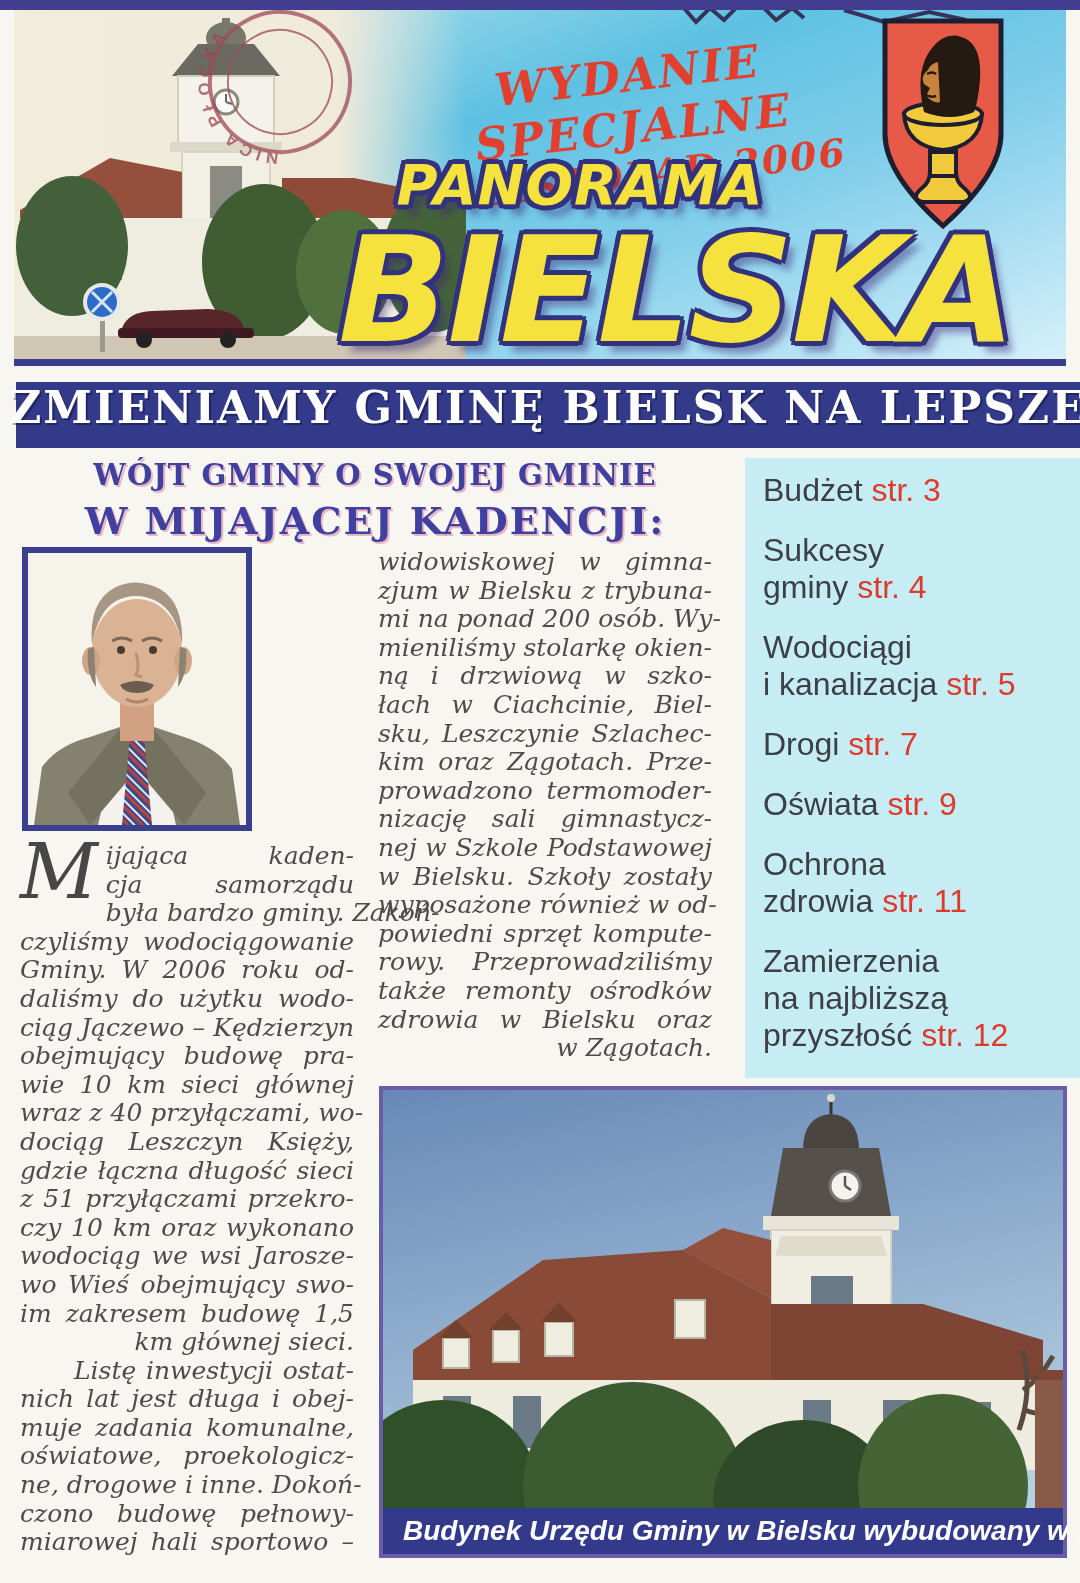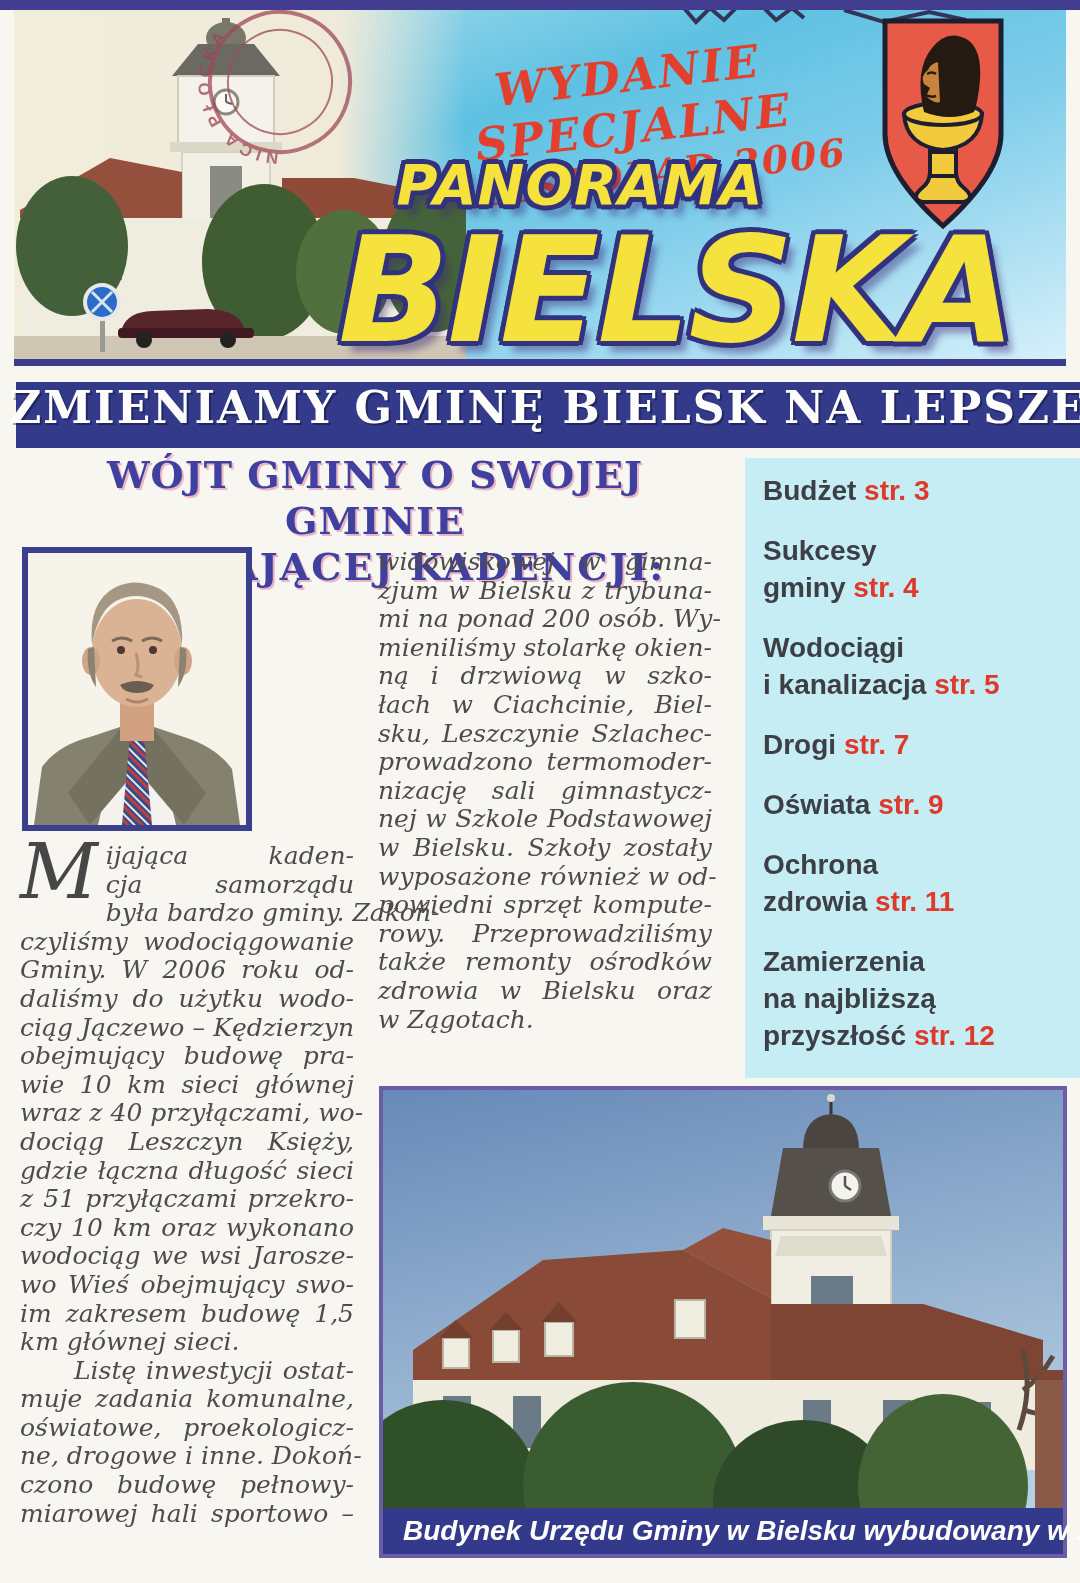--- a/index.html
+++ b/index.html
@@ -30,42 +30,42 @@
   
   .banner{left:16px;top:382px;width:1064px;height:66px;background:#333a8a;
     display:flex;align-items:flex-start;justify-content:center;}
   .banner-text{font-family:"DejaVu Serif",serif;font-weight:bold;font-size:44px;
     color:#ffffff;letter-spacing:2px;white-space:nowrap;text-shadow:2px 2px 0 rgba(0,0,20,.35);}
 
   
   .headline{left:14px;top:452px;width:722px;text-align:center;
     font-family:"DejaVu Serif",serif;font-weight:bold;color:#4040a0;
     text-shadow:2px 2px 0 rgba(214,88,130,.4);}
-  .headline .h1{font-size:38px;line-height:46px;letter-spacing:1px;}
+  .headline .h1{font-size:29px;line-height:46px;letter-spacing:1px;}
   .headline .h2{font-size:38px;line-height:46px;letter-spacing:2px;}
 
   
   .toc{left:745px;top:458px;width:335px;height:620px;background:#c7edf4;
     box-sizing:border-box;padding:14px 8px 0 18px;}
-  .toc-item{margin-bottom:23px;font-weight:bold;font-size:28px;line-height:37px;color:#3c4046;}
+  .toc-item{margin-bottom:23px;font-weight:normal;font-size:32px;line-height:37px;color:#3c4046;}
   .toc-title{white-space:pre-line;}
   .toc-page{color:#de3a2c;}
 
   
   .portrait{left:22px;top:547px;width:230px;height:284px;border:6px solid #3a3f8e;
     box-sizing:border-box;background:#f6f3ea;}
   .portrait svg{display:block;width:100%;height:100%;}
 
   
   .bodycol{font-family:"DejaVu Serif",serif;font-style:italic;color:#4c4c4c;
     font-size:25px;line-height:28.6px;}
   .col1{left:20px;top:842px;width:334px;}
   .col2{left:378px;top:548px;width:334px;}
   .tline{text-align:justify;text-align-last:justify;white-space:nowrap;}
-  .tline-end{text-align:left;}
+  .tline-end{text-align:right;}
   .indent{text-indent:54px;}
   .dropcap{float:left;font-size:76px;line-height:54px;height:56px;
     margin:3px 8px 0 0;font-style:italic;color:#474747;}
 
   
   .photo-bottom{left:379px;top:1086px;width:688px;height:472px;border:4px solid #6a5ca6;
     box-sizing:border-box;background:#8fb0cc;}
   .photo-bottom svg{display:block;width:100%;height:100%;}
   .caption-bar{position:absolute;left:0;bottom:0;width:100%;height:46px;background:#333a8c;}
   .caption-text{font-style:italic;font-weight:bold;font-size:28px;color:#ffffff;
@@ -254,38 +254,40 @@
           <div class="tline">czy 10 km oraz wykonano</div>
           <div class="tline">wodociąg we wsi Jarosze-</div>
           <div class="tline">wo Wieś obejmujący swo-</div>
           <div class="tline">im zakresem budowę 1,5</div>
         </div>
       <div class="tline-end">km głównej sieci.</div>
     </div>
     <div>
       <div class="tline indent">Listę inwestycji ostat-</div>
       <div>
+          <div class="tline">nich lat jest długa i obej-</div>
           <div class="tline">muje zadania komunalne,</div>
           <div class="tline">oświatowe, proekologicz-</div>
           <div class="tline">ne, drogowe i inne. Dokoń-</div>
           <div class="tline">czono budowę pełnowy-</div>
           <div class="tline">miarowej hali sportowo –</div>
         </div>
     </div>
   </div>
 
   <div class="abs bodycol col2">
     <div>
         <div class="tline">widowiskowej w gimna-</div>
         <div class="tline">zjum w Bielsku z trybuna-</div>
         <div class="tline">mi na ponad 200 osób. Wy-</div>
         <div class="tline">mieniliśmy stolarkę okien-</div>
         <div class="tline">ną i drzwiową w szko-</div>
         <div class="tline">łach w Ciachcinie, Biel-</div>
         <div class="tline">sku, Leszczynie Szlachec-</div>
+        <div class="tline">kim oraz Zągotach. Prze-</div>
         <div class="tline">prowadzono termomoder-</div>
         <div class="tline">nizację sali gimnastycz-</div>
         <div class="tline">nej w Szkole Podstawowej</div>
         <div class="tline">w Bielsku. Szkoły zostały</div>
         <div class="tline">wyposażone również w od-</div>
         <div class="tline">powiedni sprzęt kompute-</div>
         <div class="tline">rowy. Przeprowadziliśmy</div>
         <div class="tline">także remonty ośrodków</div>
         <div class="tline">zdrowia w Bielsku oraz</div>
       </div>

